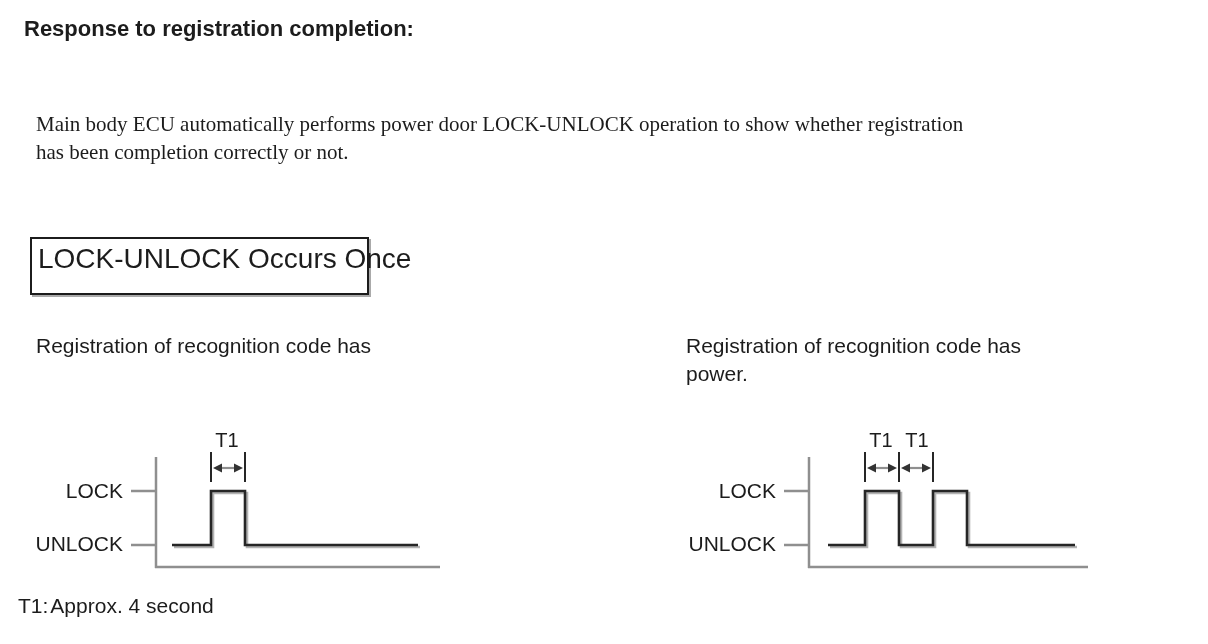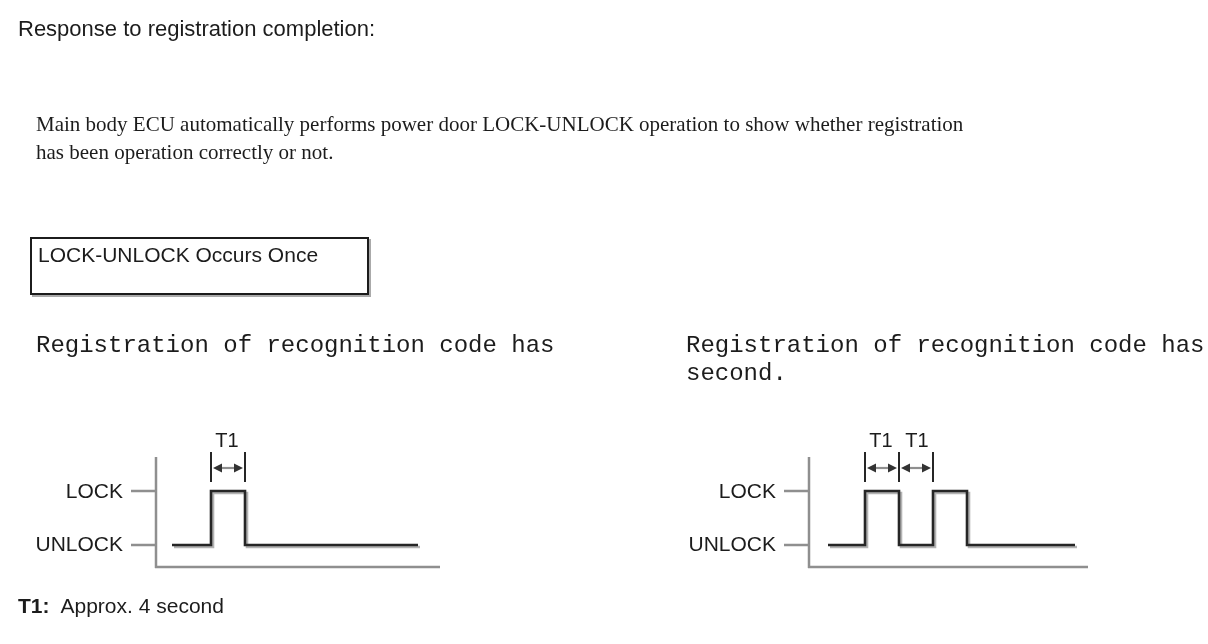--- a/index.html
+++ b/index.html
@@ -7,24 +7,24 @@
     position: relative;
     width: 1208px;
     height: 644px;
     background: #ffffff;
     font-family: "Liberation Sans", sans-serif;
     color: var(--text, #1c1c1c);
     overflow: hidden;
   }
   .page-title {
     position: absolute;
-    left: 18px;
+    left: 24px;
     top: 16px;
     font-size: 22px;
-    font-weight: 400;
+    font-weight: 700;
     margin: 0;
     white-space: nowrap;
   }
   .intro {
     position: absolute;
     left: 36px;
     top: 110px;
     font-size: 21px;
     line-height: 28px;
     white-space: nowrap;
@@ -33,70 +33,69 @@
   .label-box {
     position: absolute;
     top: 237px;
     width: 339px;
     height: 58px;
     box-sizing: border-box;
     border: 2px solid var(--box-border, #1c1c1c);
     box-shadow: 2px 2px 0 #aaaaaa;
     background: #ffffff;
     padding: 4px 8px 0 6px;
-    font-size: 21px;
+    font-size: 28px;
     white-space: nowrap;
   }
   .label-box.pos-left  { left: 30px; }
   .label-box.pos-right { left: 684px; }
   .result {
     position: absolute;
     top: 332px;
-    font-size: 24px;
+    font-size: 21px;
     line-height: 28px;
     white-space: nowrap;
-    font-family: Liberation Mono, monospace;
   }
   .result.pos-left  { left: 36px; }
   .result.pos-right { left: 686px; }
   .diagram {
     position: absolute;
     top: 413px;
   }
   .diagram.pos-left  { left: 0; }
   .diagram.pos-right { left: 670px; }
   .footnote {
     position: absolute;
     left: 18px;
     top: 594px;
     font-size: 21px;
     white-space: nowrap;
   }
-  .footnote .prefix { font-weight: 700; margin-right: 11px; }
+  .footnote .prefix { font-weight: 400; margin-right: 2px; }
 
   
   .axis        { stroke: var(--axis-gray, #8f8f8f); stroke-width: 2.5; }
   .wave        { stroke: var(--waveform, #262626); stroke-width: 2.6; fill: none; stroke-linejoin: miter; }
   .wave-shadow { stroke: var(--waveform-shadow, #b3b3b3); stroke-width: 2.6; fill: none; stroke-linejoin: miter; }
   .bound       { stroke: var(--waveform, #262626); stroke-width: 2; }
   .arrow-shaft { stroke: var(--arrow-shaft, #8f8f8f); stroke-width: 2.2; }
   .arrow-head  { fill: var(--arrow-head, #333333); stroke: none; }
   .siglabel    { font-family: "Liberation Sans", sans-serif; font-size: 21px; fill: var(--text, #1c1c1c); }
   .t1label     { font-family: "Liberation Sans", sans-serif; font-size: 20px; fill: var(--text, #1c1c1c); }
 </style>
 </head>
 <body>
 
 <div class="canvas">
 
   <h1 class="page-title">Response to registration completion:</h1>
 
   <div class="intro">
     <div>Main body ECU automatically performs power door LOCK-UNLOCK operation to show whether registration</div>
-    <div>has been operation correctly or not.</div>
+    <div>has been completion correctly or not.</div>
   </div>
 
   <div class="label-box pos-left">
     <span>LOCK-UNLOCK Occurs Once</span>
   </div>
   <div class="result pos-left">
     <div>Registration of recognition code has</div>
   </div>
 
   <svg class="diagram pos-left" width="460" height="175" viewBox="0 0 460 175" xmlns="http://www.w3.org/2000/svg">
@@ -111,21 +110,21 @@
     <line class="bound" x1="211" y1="39" x2="211" y2="69"></line>
     <line class="bound" x1="245" y1="39" x2="245" y2="69"></line>
     <line class="arrow-shaft" x1="219" y1="55" x2="237" y2="55"></line>
     <polygon class="arrow-head" points="213,55 222,50.5 222,59.5"></polygon>
     <polygon class="arrow-head" points="243,55 234,50.5 234,59.5"></polygon>
     <text class="t1label" x="227" y="34" text-anchor="middle">T1</text>
   </svg>
 
   <div class="result pos-right">
     <div>Registration of recognition code has</div>
-    <div>second.</div>
+    <div>power.</div>
   </div>
 
   <svg class="diagram pos-right" width="460" height="175" viewBox="0 0 460 175" xmlns="http://www.w3.org/2000/svg">
     <line class="axis" x1="139" y1="44" x2="139" y2="155"></line>
     <line class="axis" x1="138" y1="154" x2="418" y2="154"></line>
     <line class="axis" x1="114" y1="78" x2="140" y2="78"></line>
     <line class="axis" x1="114" y1="132" x2="140" y2="132"></line>
     <text class="siglabel" x="106" y="85" text-anchor="end">LOCK</text>
     <text class="siglabel" x="106" y="138" text-anchor="end">UNLOCK</text>
     <path class="wave-shadow" d="M158,132 H195 V78 H229 V132 H263 V78 H297 V132 H405" transform="translate(2,2)"></path>

